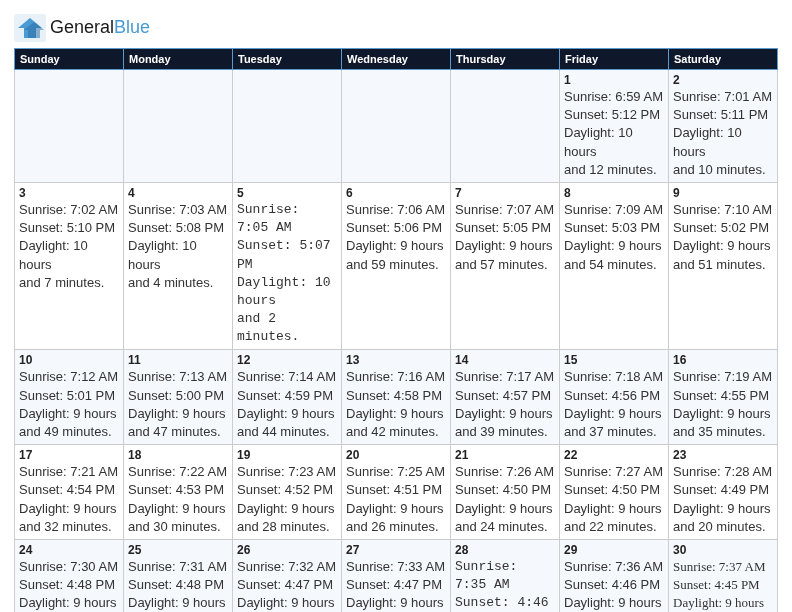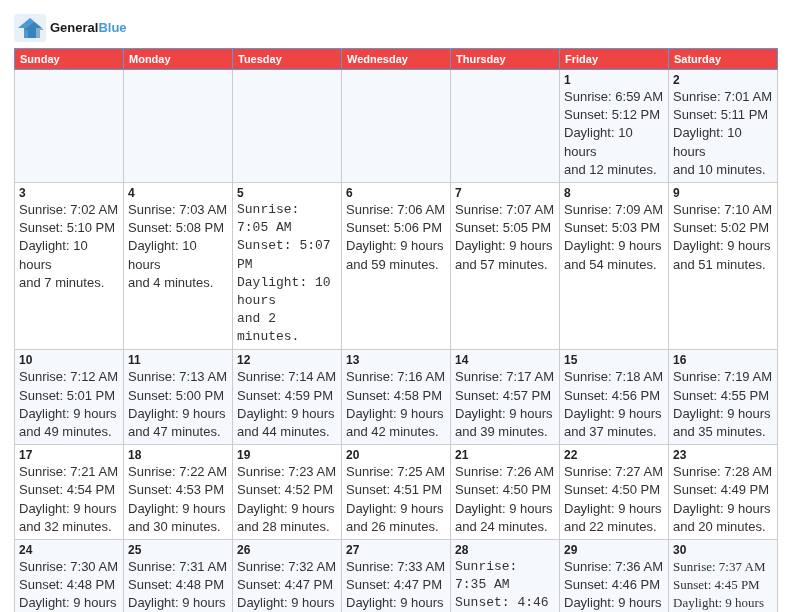--- a/index.html
+++ b/index.html
@@ -21,22 +21,22 @@
       align-items: flex-start;
       margin-bottom: 6px;
     }
     .logo {
       display: flex;
       align-items: center;
       gap: 4px;
       margin-top: 4px;
     }
     .logo-text {
-      font-size: 13px;
-      font-weight: bold;
+      font-size: 18px;
+      font-weight: normal;
       color: #1a1a1a;
       line-height: 1.2;
     }
     .logo-text span {
       color: #4a9ad4;
     }
     .logo-icon {
       width: 32px;
       height: 28px;
     }
@@ -51,21 +51,21 @@
     .subtitle {
       font-size: 14px;
       color: #444;
     }
     table {
       width: 100%;
       border-collapse: collapse;
       table-layout: fixed;
     }
     thead th {
-      background-color: #ef4444;
+      background-color: #0f172a;
       color: #fff;
       font-size: 11px;
       font-weight: bold;
       padding: 4px 5px;
       text-align: left;
       border: 1px solid #5a9acf;
     }
     tbody td {
       vertical-align: top;
       font-size: 9.5px;

